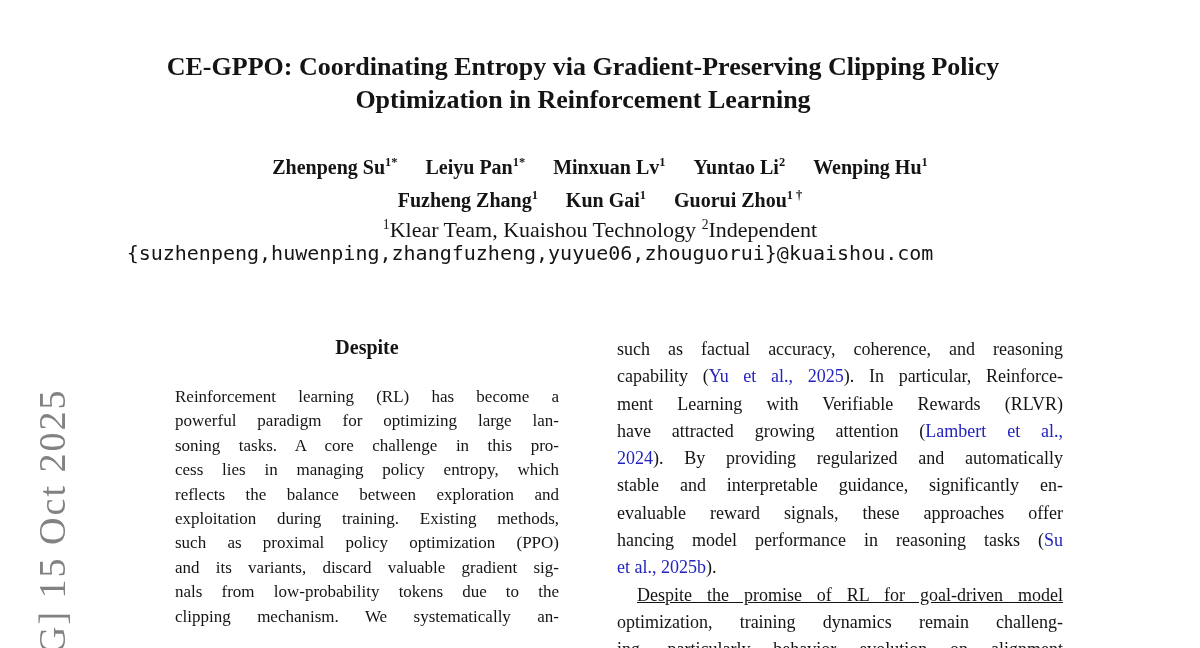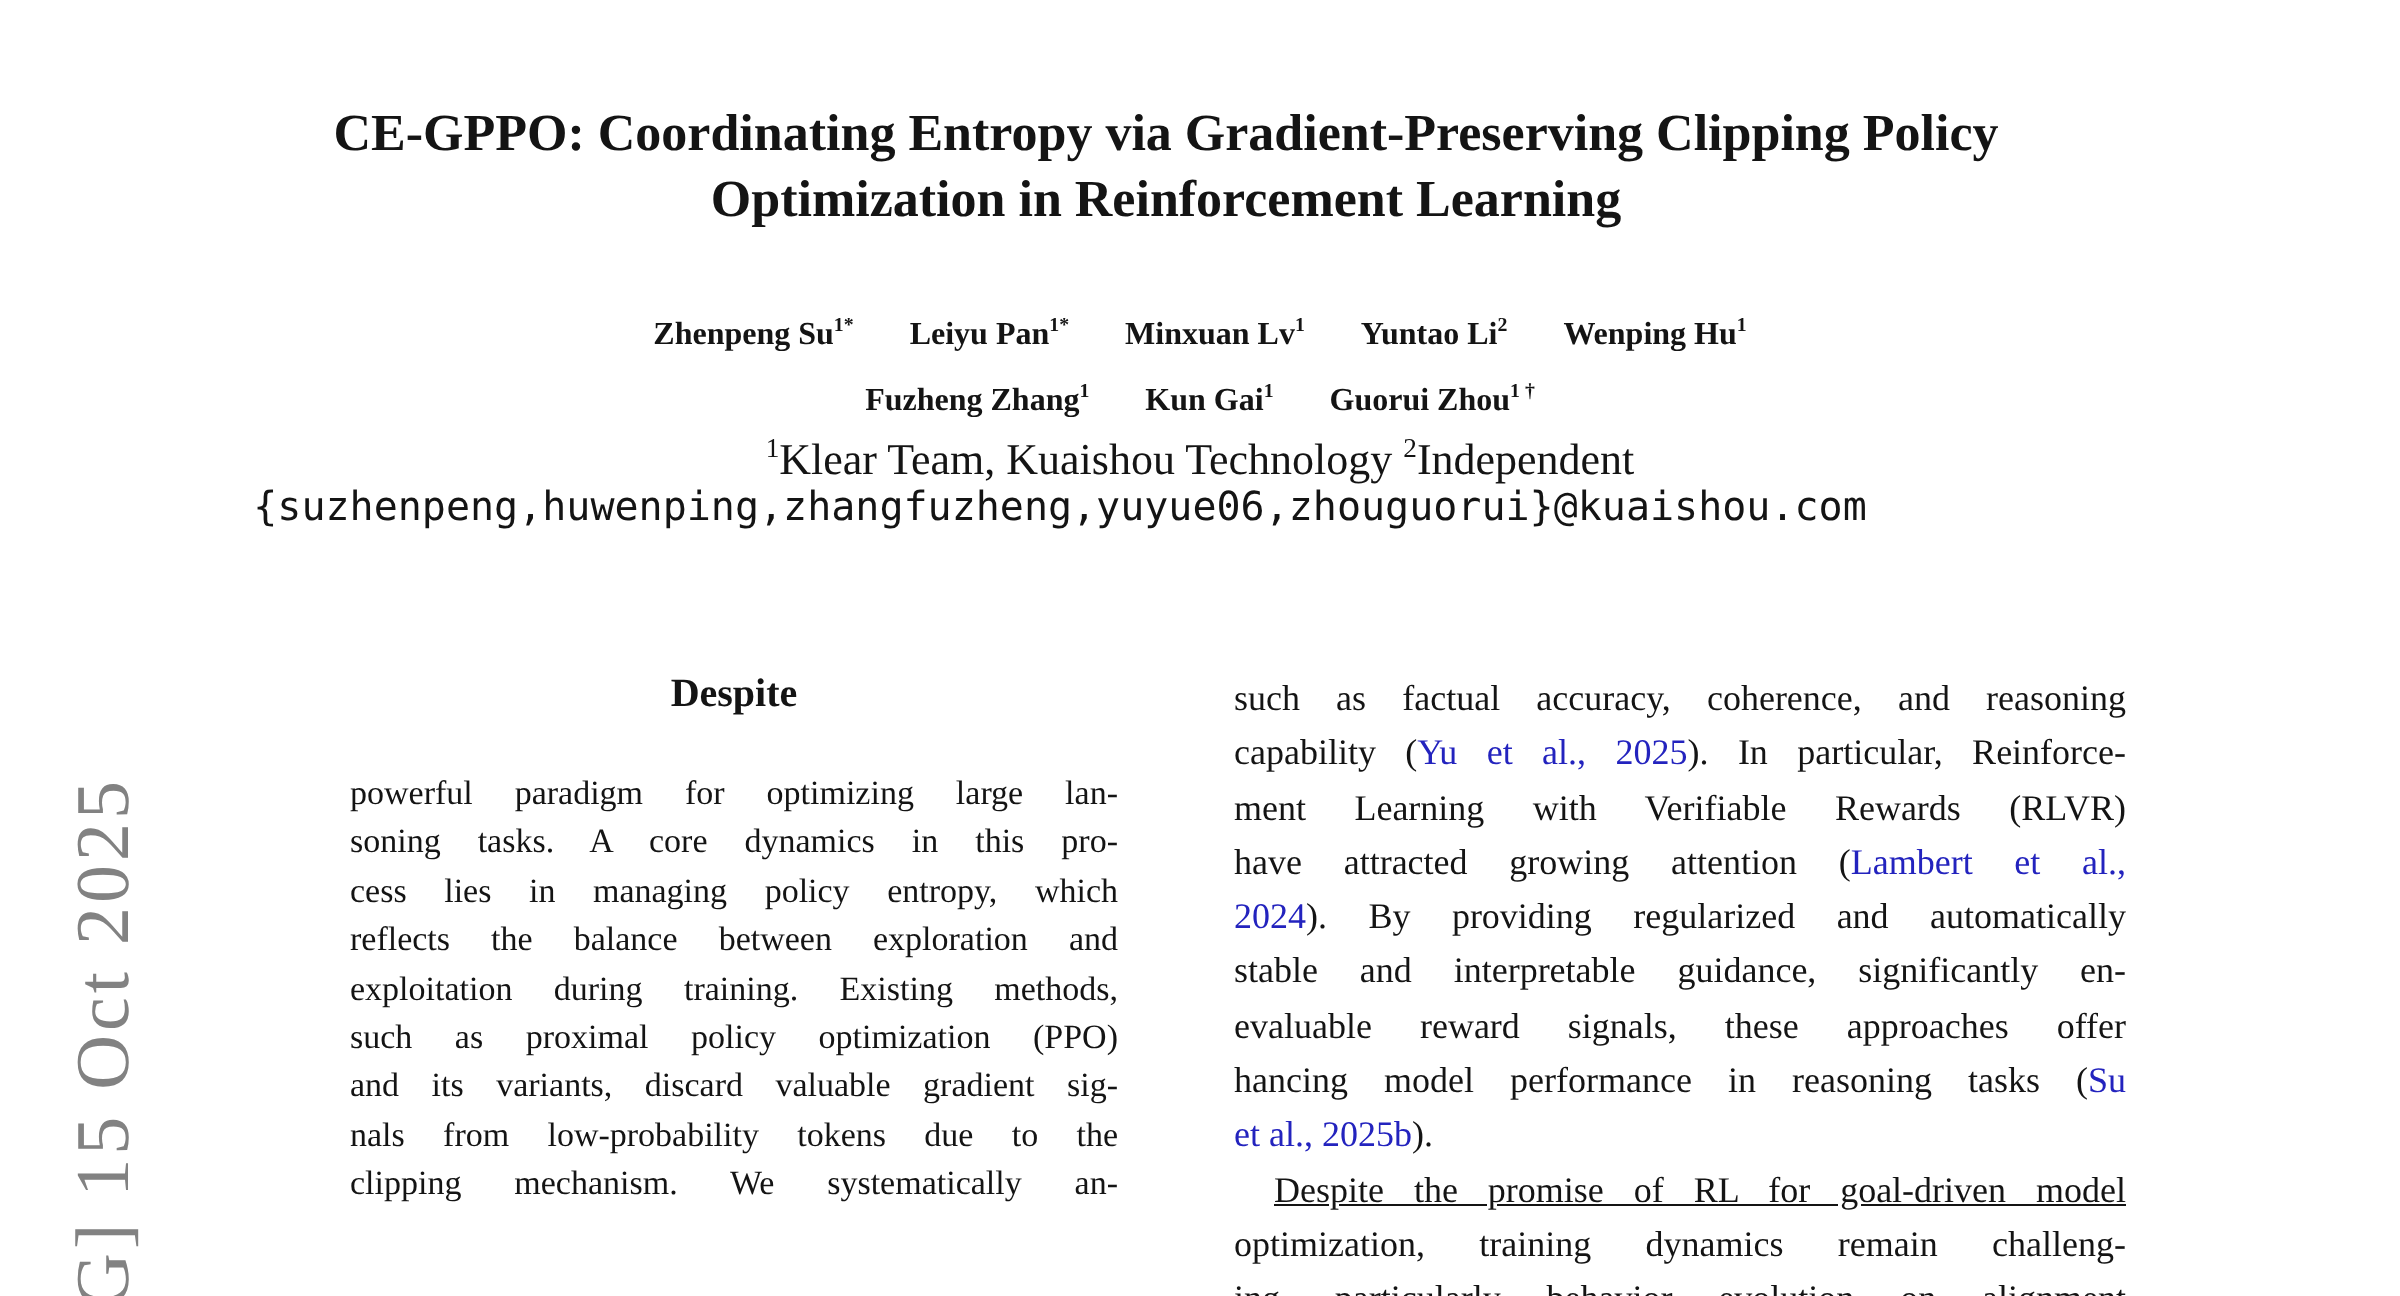--- a/index.html
+++ b/index.html
@@ -18,21 +18,21 @@
     transform-origin:0 0;
     font-size:38px;letter-spacing:2px;color:var(--stamp);
     white-space:nowrap;font-family:"Liberation Serif",serif;
   }
   .title{
     position:absolute;top:50px;left:0;width:1166px;text-align:center;
     font-size:26px;font-weight:bold;line-height:33px;margin:0;
   }
   .authors{
     position:absolute;top:151px;left:0;width:1200px;text-align:center;
-    font-size:16px;font-weight:bold;line-height:33px;
+    font-size:20px;font-weight:bold;line-height:33px;
   }
   .author{margin:0 14px;white-space:nowrap;}
   sup{font-size:62%;line-height:0;}
   .affil{
     position:absolute;top:217px;left:0;width:1200px;text-align:center;
     font-size:22px;
   }
   .email{
     position:absolute;top:241px;left:0;width:1060px;text-align:center;
     font-size:20px;font-family:"DejaVu Sans Mono",monospace;letter-spacing:0px;
@@ -68,22 +68,23 @@
     <div class="arow"><span class="author">Fuzheng Zhang<sup>1</sup></span><span class="author">Kun Gai<sup>1</sup></span><span class="author">Guorui Zhou<sup>1 †</sup></span></div>
   </div>
 
   <div class="affil"><sup>1</sup>Klear Team, Kuaishou Technology <sup>2</sup>Independent</div>
 
   <div class="email">{suzhenpeng,huwenping,zhangfuzheng,yuyue06,zhouguorui}@kuaishou.com</div>
 
   <div class="col left">
     <div class="abs-head">Despite</div>
     <div class="abs-body">
+        <div class="tline"><span>Reinforcement learning (RL) has become a</span></div>
         <div class="tline"><span>powerful paradigm for optimizing large lan-</span></div>
-        <div class="tline"><span>soning tasks. A core dynamics in this pro-</span></div>
+        <div class="tline"><span>soning tasks. A core challenge in this pro-</span></div>
         <div class="tline"><span>cess lies in managing policy entropy, which</span></div>
         <div class="tline"><span>reflects the balance between exploration and</span></div>
         <div class="tline"><span>exploitation during training. Existing methods,</span></div>
         <div class="tline"><span>such as proximal policy optimization (PPO)</span></div>
         <div class="tline"><span>and its variants, discard valuable gradient sig-</span></div>
         <div class="tline"><span>nals from low-probability tokens due to the</span></div>
         <div class="tline"><span>clipping mechanism. We systematically an-</span></div>
       </div>
   </div>
 

